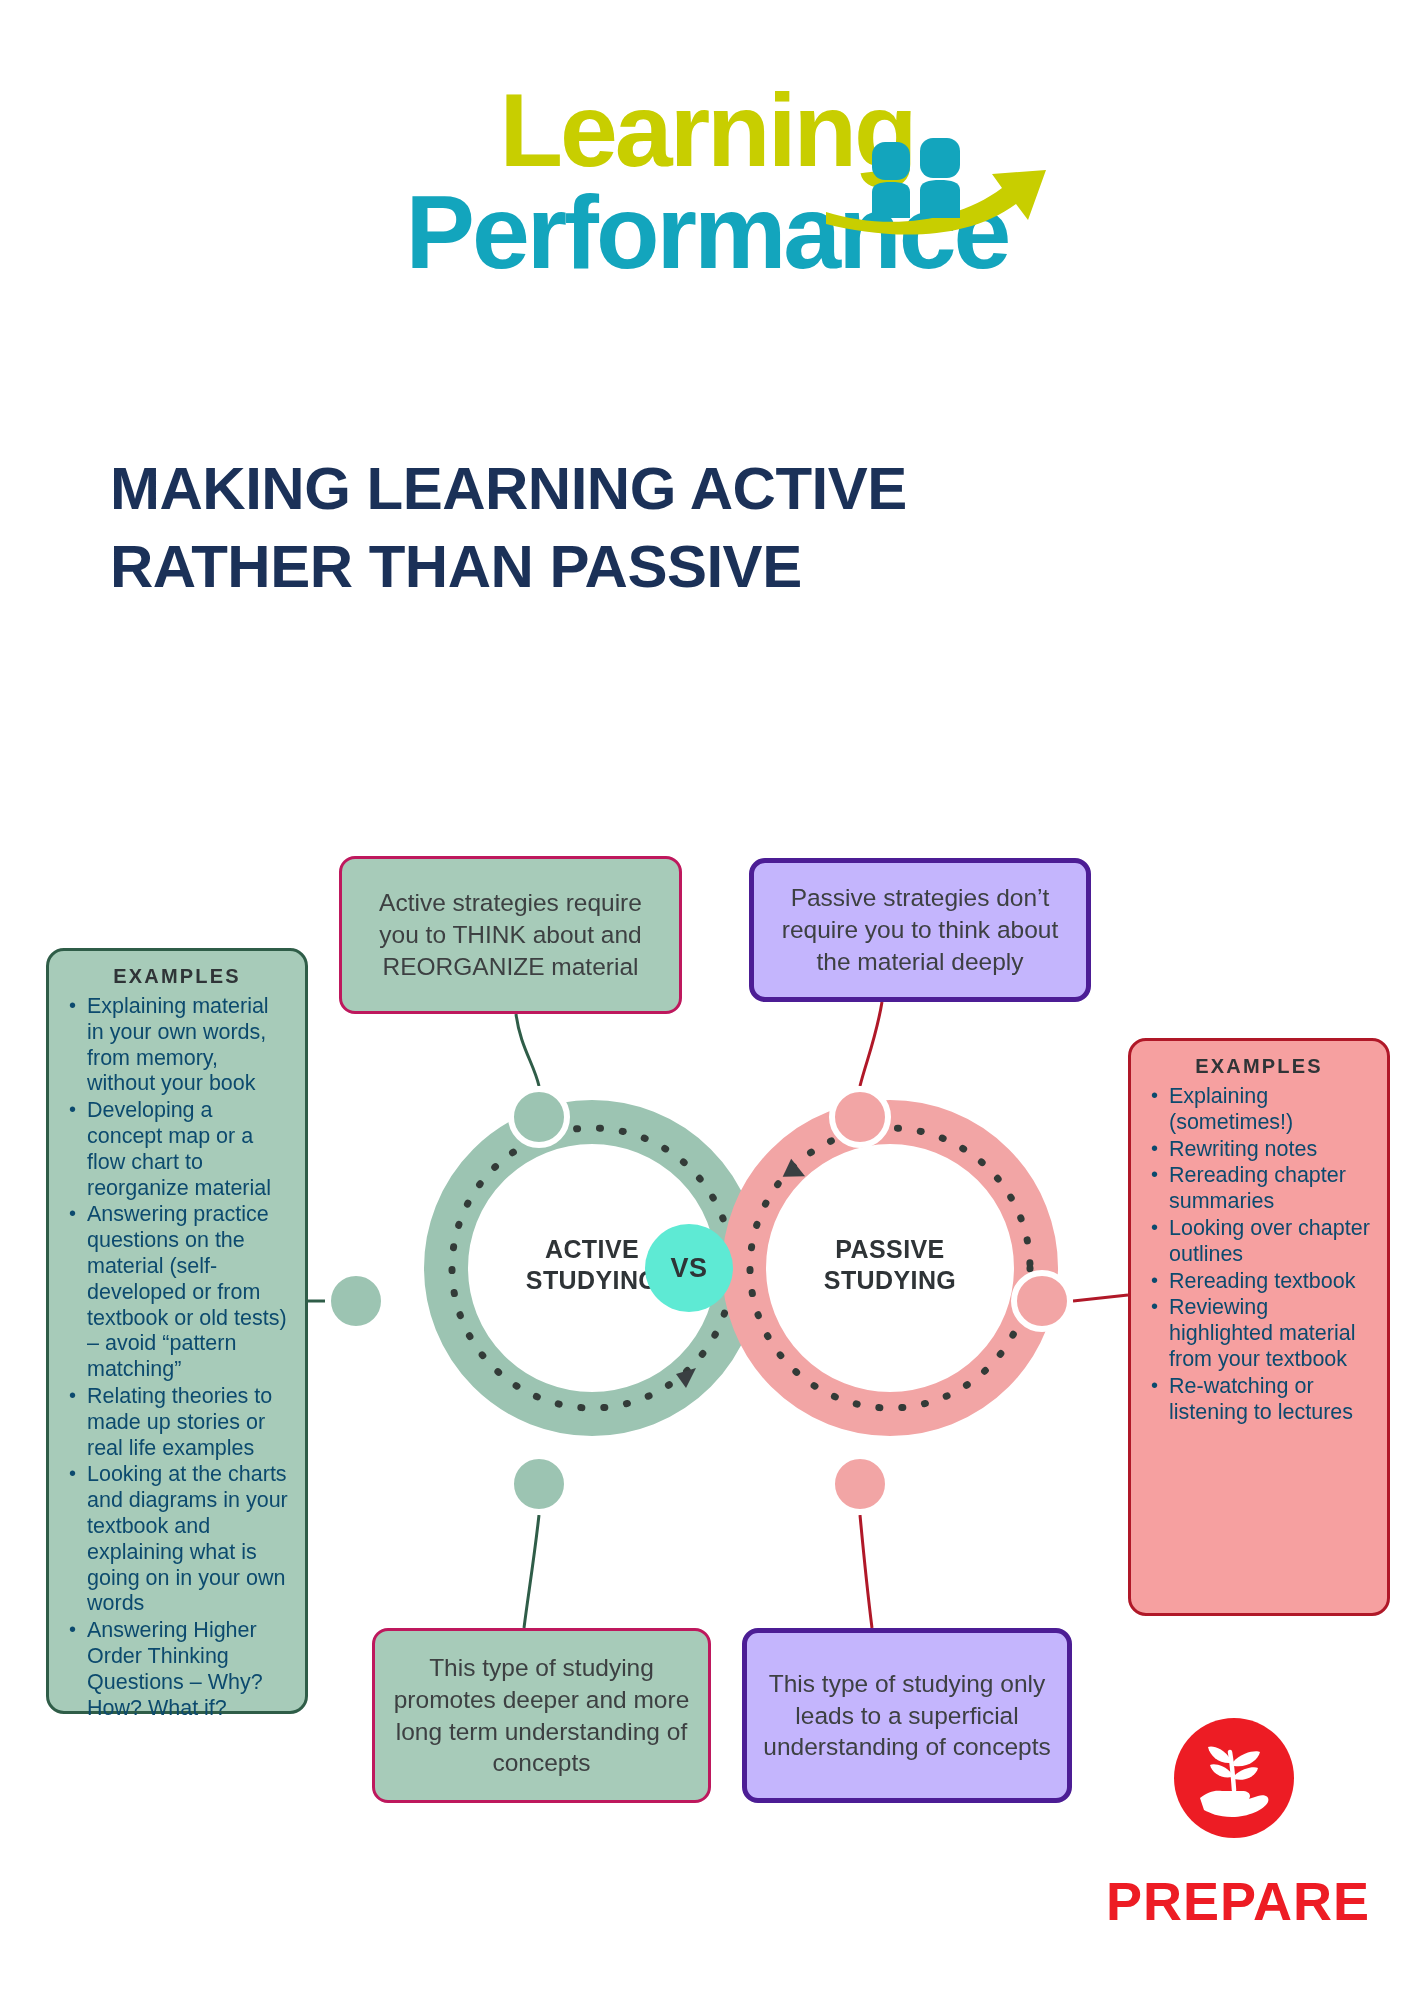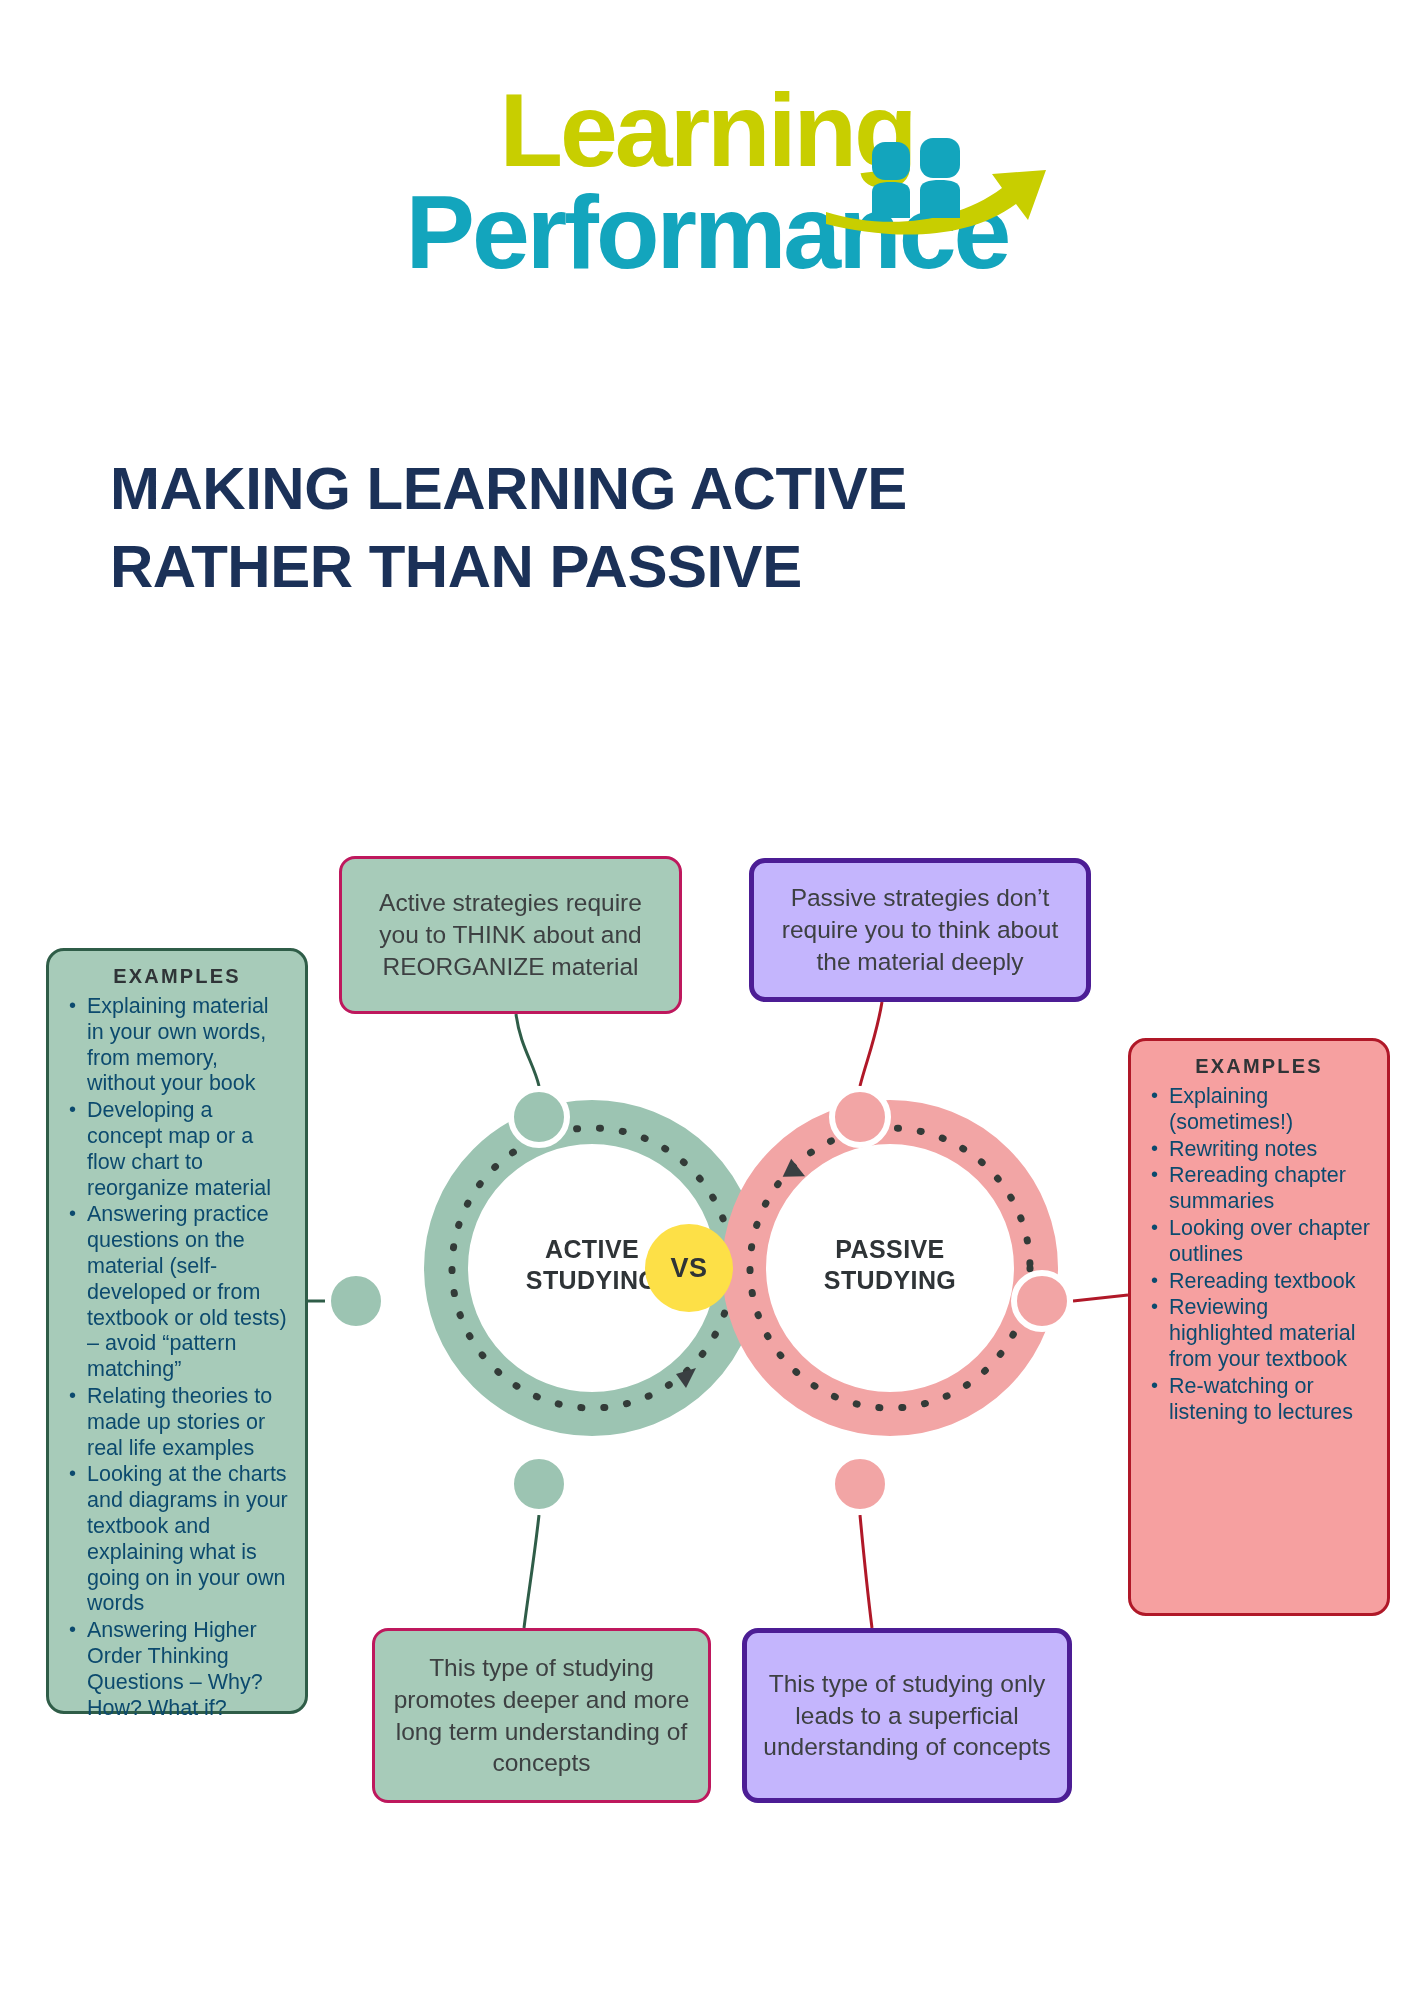--- a/index.html
+++ b/index.html
@@ -106,21 +106,21 @@
   }
 
   
   #vs-badge {
     position: absolute;
     left: 645px;
     top: 1224px;
     width: 88px;
     height: 88px;
     border-radius: 50%;
-    background: #fde047;
+    background: #5eead4;
     display: flex;
     align-items: center;
     justify-content: center;
     font-size: 27px;
     font-weight: 700;
     color: #2f3437;
     letter-spacing: 0.5px;
   }
 
   
@@ -338,14 +338,33 @@
         <li>Rewriting notes</li>
         <li>Rereading chapter summaries</li>
         <li>Looking over chapter outlines</li>
         <li>Rereading textbook</li>
         <li>Reviewing highlighted material from your textbook</li>
         <li>Re-watching or listening to lectures</li>
       </ul>
     </div>
   </div>
 
+  <div id="prepare-block">
+    <svg id="prepare-badge" viewBox="0 0 120 120">
+      <circle cx="60" cy="60" r="60" fill="#ed1c24"></circle>
+
+      <path d="M60 72 C59 58, 58 46, 56 34" stroke="#ffffff" stroke-width="4.5" fill="none" stroke-linecap="round"></path>
+
+      <path d="M59 44 C68 34, 82 32, 86 34 C84 42, 74 50, 60 48 Z" fill="#ffffff"></path>
+
+      <path d="M60 58 C68 50, 80 48, 84 50 C82 58, 72 64, 60 61 Z" fill="#ffffff"></path>
+
+      <path d="M57 42 C50 30, 38 27, 34 29 C36 38, 45 46, 57 45 Z" fill="#ffffff"></path>
+
+      <path d="M58 56 C51 47, 40 45, 36 47 C38 55, 47 61, 58 59 Z" fill="#ffffff"></path>
+
+      <path d="M26 80 C34 74, 40 72, 48 73 L68 73 C73 73, 76 75, 76 78 C76 81, 73 83, 68 83 L54 83
+               C62 83, 74 82, 84 78 C91 76, 96 79, 94 84 C90 92, 74 99, 58 99 C44 99, 36 95, 30 92 Z" fill="#ffffff"></path>
+    </svg>
+    <div id="prepare-word">PREPARE</div>
+  </div>
 
 </div>
 
 </body></html>

